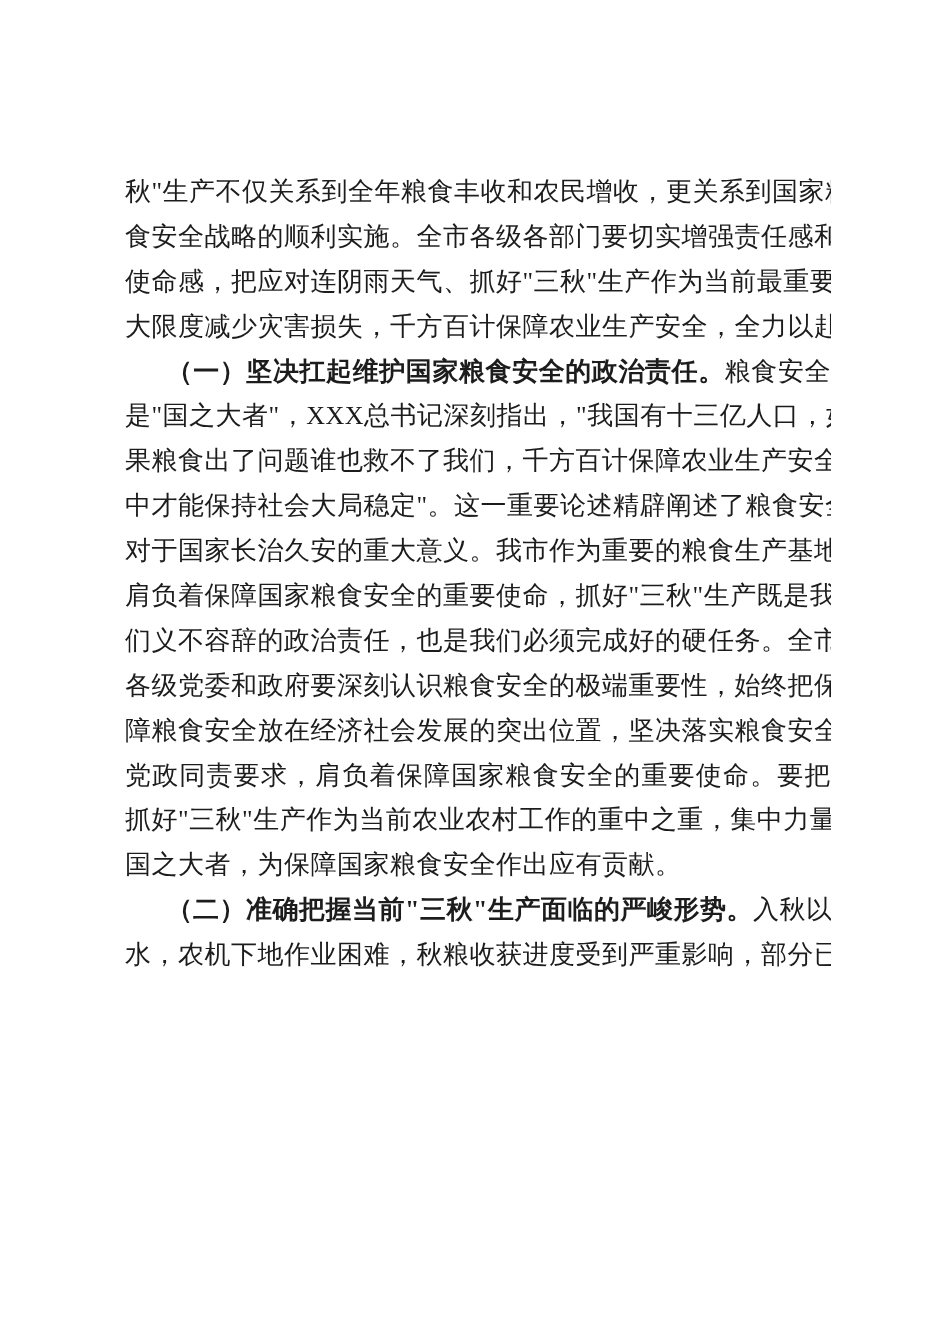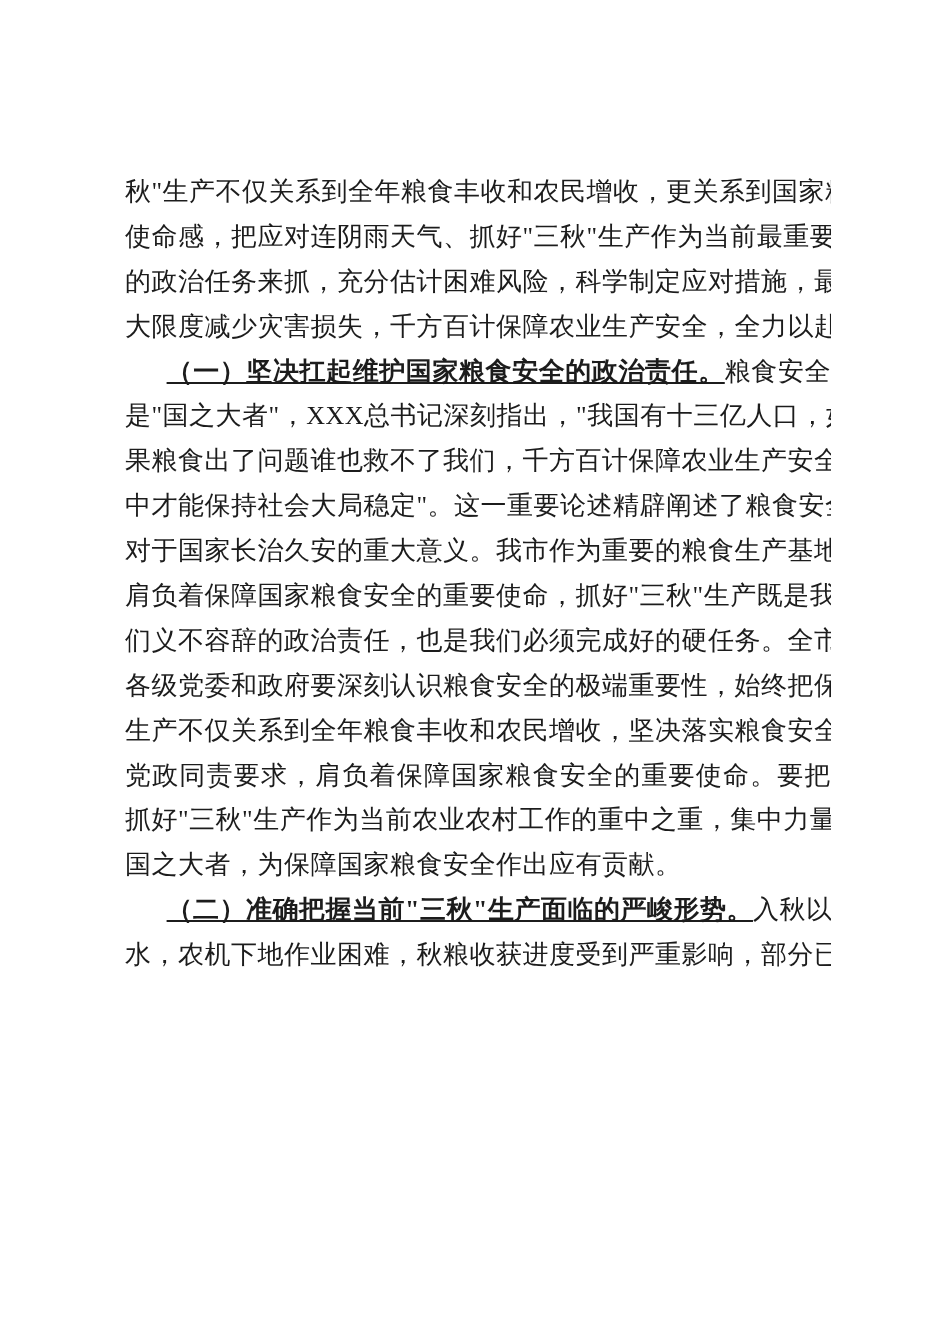--- a/index.html
+++ b/index.html
@@ -33,40 +33,39 @@
     overflow: hidden;
   }
   .line.para-end {
     text-align-last: left;
   }
   .line.indent {
     text-indent: 1.6em;
   }
   .bold {
     font-weight: bold;
-    text-decoration: underline;
   }
 </style>
 </head>
 <body>
 
 <div class="page">
   <div class="doc" style="color: rgb(28, 28, 28);">
       <div class="line"><span>秋"生产不仅关系到全年粮食丰收和农民增收，更关系到国家粮</span></div>
+      <div class="line"><span>食安全战略的顺利实施。全市各级各部门要切实增强责任感和</span></div>
       <div class="line"><span>使命感，把应对连阴雨天气、抓好"三秋"生产作为当前最重要</span></div>
-      <div class="line"><span>的政治任务来抓，充分估计困难风险，科学制定应对措施，最</span></div>
       <div class="line"><span>大限度减少灾害损失，千方百计保障农业生产安全，全力以赴</span></div>
       <div class="line indent"><span class="bold">（一）坚决扛起维护国家粮食安全的政治责任。</span><span>粮食安全</span></div>
       <div class="line"><span>是"国之大者"，XXX总书记深刻指出，"我国有十三亿人口，如</span></div>
       <div class="line"><span>果粮食出了问题谁也救不了我们，千方百计保障农业生产安全</span></div>
       <div class="line"><span>中才能保持社会大局稳定"。这一重要论述精辟阐述了粮食安全</span></div>
       <div class="line"><span>对于国家长治久安的重大意义。我市作为重要的粮食生产基地，</span></div>
       <div class="line"><span>肩负着保障国家粮食安全的重要使命，抓好"三秋"生产既是我</span></div>
       <div class="line"><span>们义不容辞的政治责任，也是我们必须完成好的硬任务。全市</span></div>
       <div class="line"><span>各级党委和政府要深刻认识粮食安全的极端重要性，始终把保</span></div>
-      <div class="line"><span>生产不仅关系到全年粮食丰收和农民增收，坚决落实粮食安全</span></div>
+      <div class="line"><span>障粮食安全放在经济社会发展的突出位置，坚决落实粮食安全</span></div>
       <div class="line"><span>党政同责要求，肩负着保障国家粮食安全的重要使命。要把</span></div>
       <div class="line"><span>抓好"三秋"生产作为当前农业农村工作的重中之重，集中力量，</span></div>
       <div class="line para-end"><span>国之大者，为保障国家粮食安全作出应有贡献。</span></div>
       <div class="line indent"><span class="bold">（二）准确把握当前"三秋"生产面临的严峻形势。</span><span>入秋以来，</span></div>
       <div class="line"><span>水，农机下地作业困难，秋粮收获进度受到严重影响，部分已</span></div>
     </div>
 </div>
 
 </body></html>

